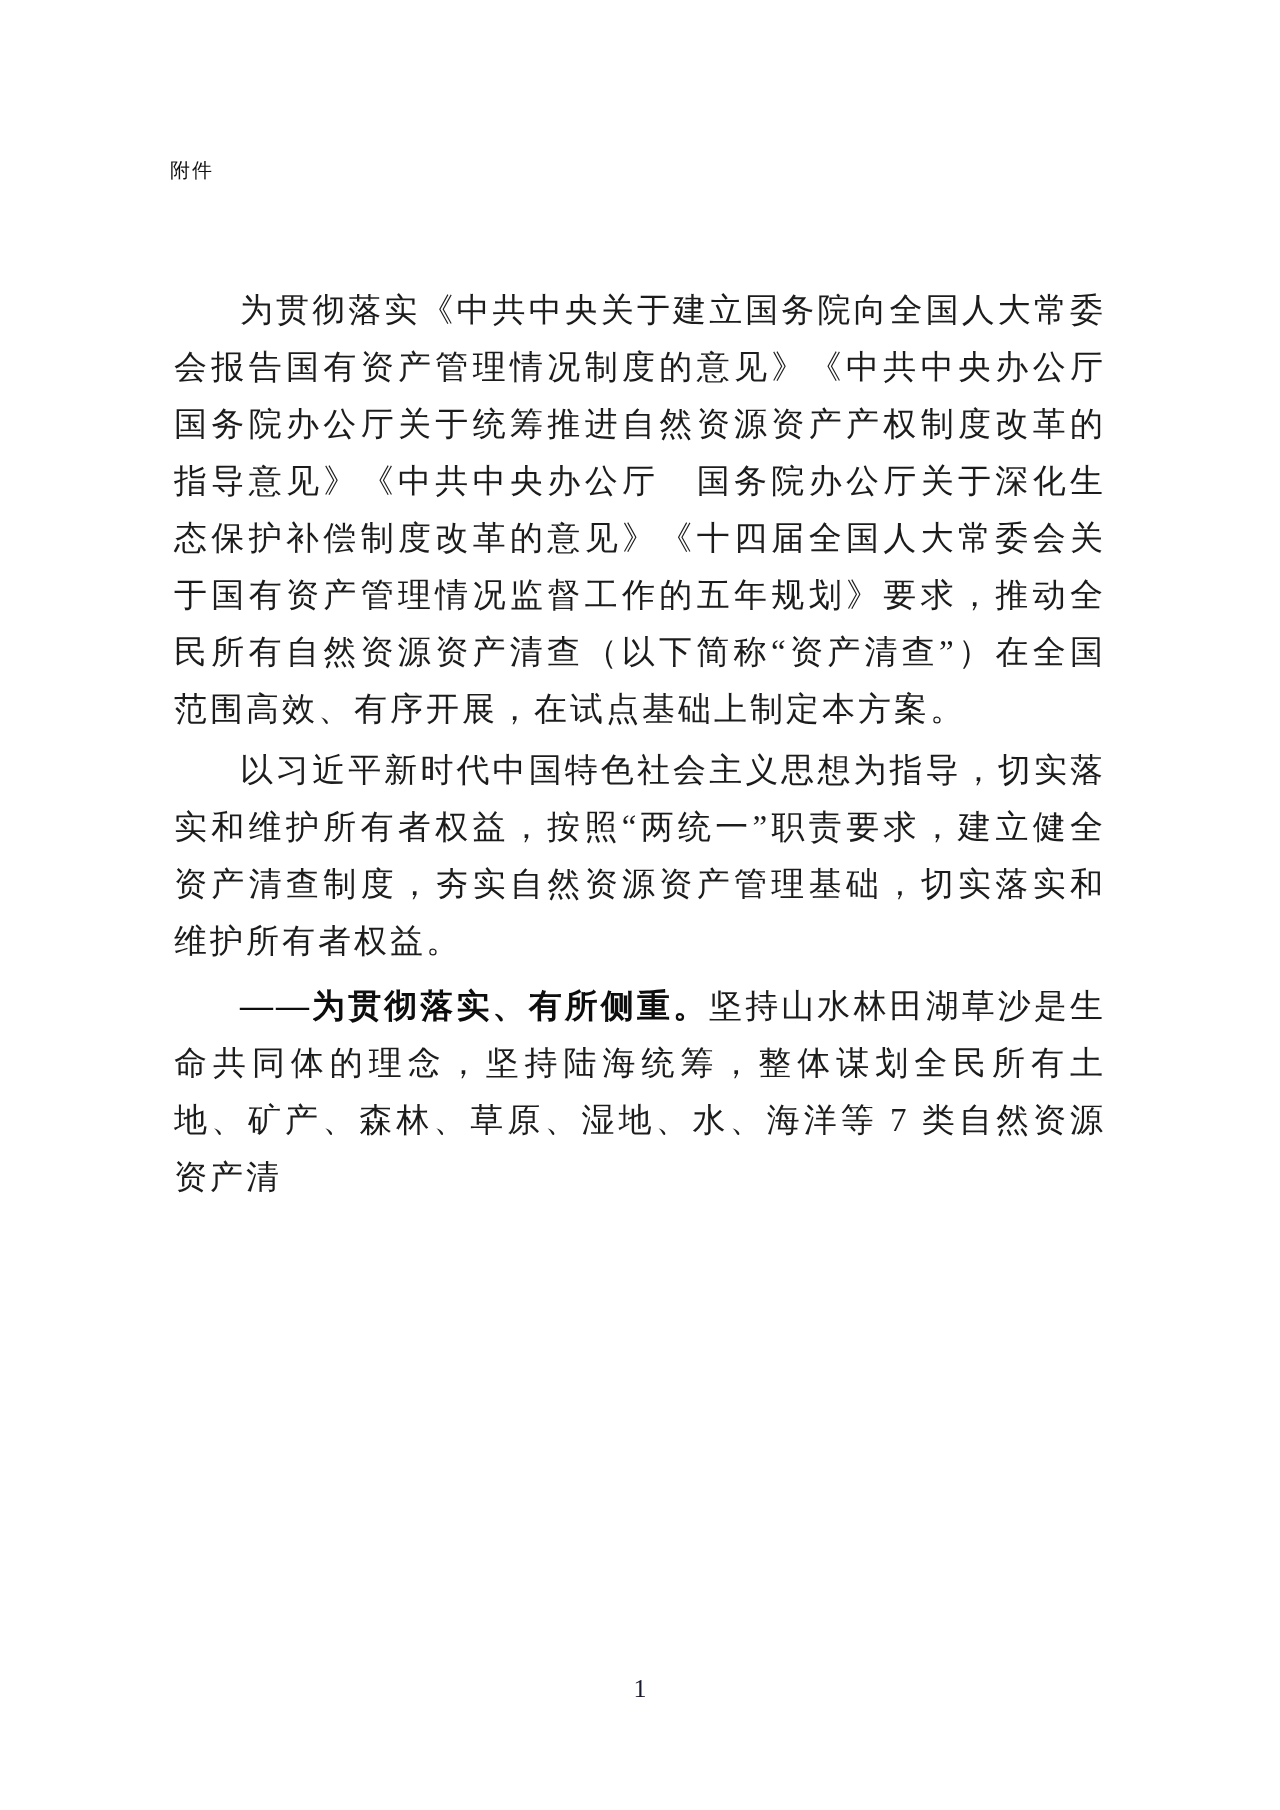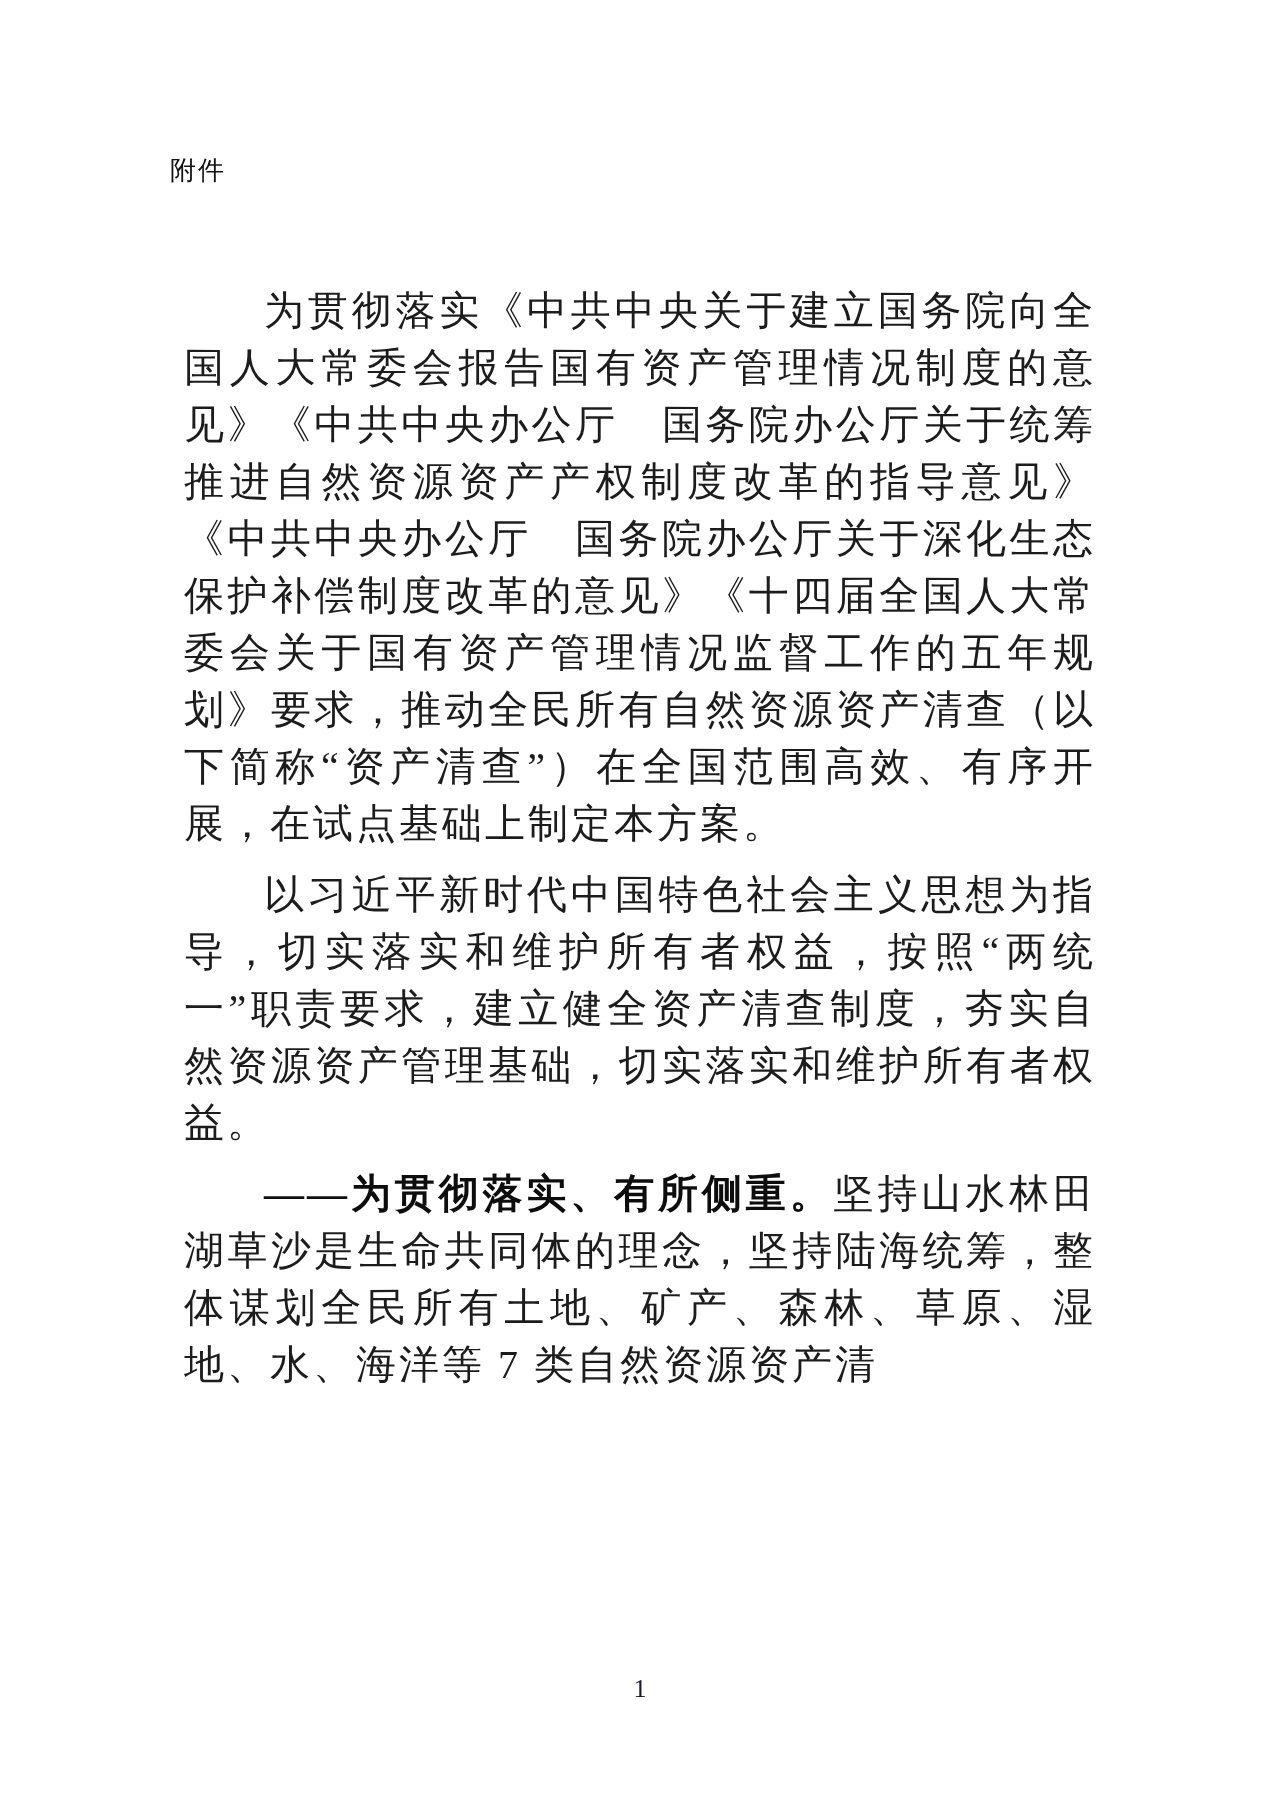--- a/index.html
+++ b/index.html
@@ -15,41 +15,41 @@
     width: 1280px;
     height: 1810px;
     background: #ffffff;
     color: #1a1a1a;
     box-sizing: border-box;
     padding: 150px 170px 0 170px;
     font-family: "Liberation Serif", serif;
   }
   .attachment {
     font-family: "Liberation Sans", sans-serif;
-    font-size: 26px;
+    font-size: 20px;
     line-height: 40px;
     color: #111;
     letter-spacing: 2px;
   }
   .doc-title {
     margin-top: 52px;
     text-align: center;
     font-family: "Liberation Serif", serif;
     font-weight: bold;
     font-size: 46px;
     line-height: 64px;
     letter-spacing: 4px;
     color: #000;
   }
   .body-text {
     margin-top: 92px;
   }
   .body-text p {
-    margin: 14px;
-    font-size: 40px;
+    margin: 4px;
+    font-size: 33px;
     line-height: 57px;
     letter-spacing: 3px;
     text-align: justify;
     text-indent: 2em;
     color: #1c1c1c;
   }
   .section-heading {
     margin: 0;
     margin-top: 22px;
     font-family: "Liberation Sans", sans-serif;

